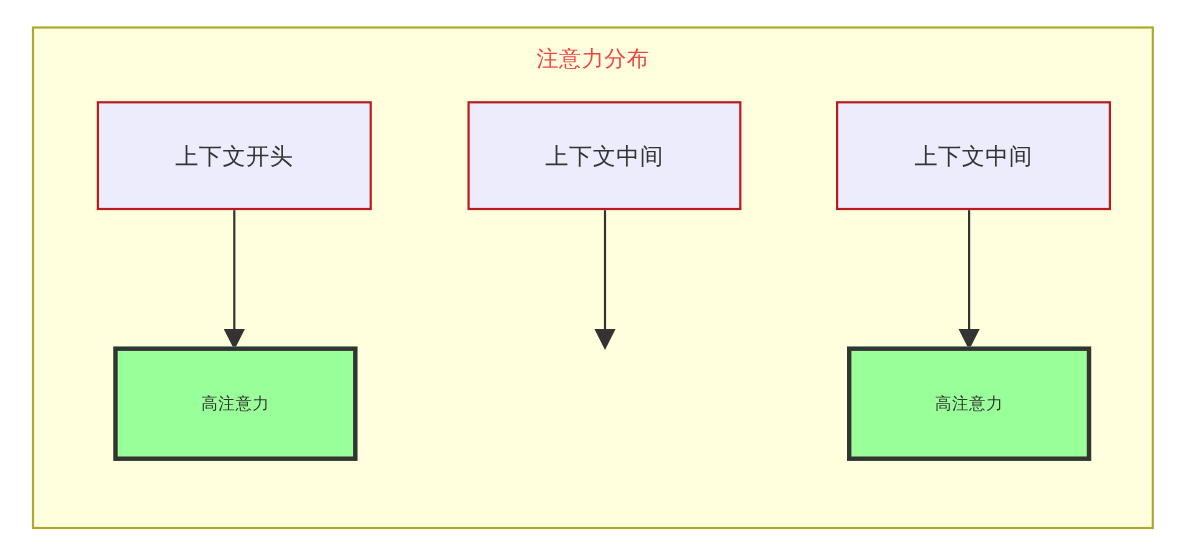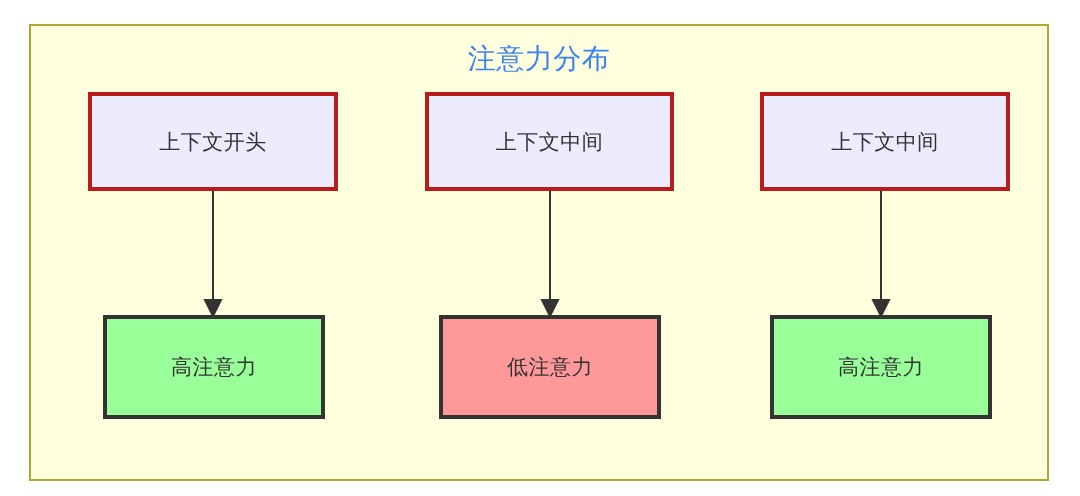--- a/index.html
+++ b/index.html
@@ -30,51 +30,51 @@
     background: #ffffde;
     border: 2px solid #aaaa33;
     box-sizing: border-box;
   }
   .subgraph-title {
     position: absolute;
     left: 0;
     top: 14px;
     width: 100%;
     text-align: center;
-    font-size: 28px;
-    color: #3b82f6;
+    font-size: 20px;
+    color: #ef4444;
     letter-spacing: 0.5px;
   }
 
   
   .node-context {
     position: absolute;
     box-sizing: border-box;
     background: #ececfd;
-    border: 4px solid #b91c1c;
+    border: 2px solid #b91c1c;
     display: flex;
     align-items: center;
     justify-content: center;
     font-size: 21px;
     color: #333333;
     letter-spacing: 0.5px;
   }
   .ctx-1 { left: 88px;  top: 92px; width: 250px; height: 99px; }
   .ctx-2 { left: 425px; top: 92px; width: 249px; height: 99px; font-family: Liberation Mono, monospace; }
   .ctx-3 { left: 760px; top: 92px; width: 250px; height: 99px; }
 
   
   .node-attn {
     position: absolute;
     box-sizing: border-box;
     border: 4px solid #333333;
     display: flex;
     align-items: center;
     justify-content: center;
-    font-size: 21px;
+    font-size: 15px;
     color: #333333;
     letter-spacing: 0.5px;
   }
   .attn-high { background: #99ff99; }
   .attn-low  { background: #ff9999; }
   .att-1 { left: 103px; top: 315px; width: 222px; height: 104px; }
   .att-2 { left: 439px; top: 315px; width: 222px; height: 104px; }
   .att-3 { left: 770px; top: 315px; width: 222px; height: 104px; }
 
   
@@ -116,20 +116,17 @@
   <div class="node-context ctx-2">
     <span>上下文中间</span>
   </div>
   <div class="node-context ctx-3">
     <span>上下文中间</span>
   </div>
 
   <div class="node-attn attn-high att-1">
     <span>高注意力</span>
   </div>
-  <div class="node-attn attn-low att-2">
-    <span>低注意力</span>
-  </div>
   <div class="node-attn attn-high att-3">
     <span>高注意力</span>
   </div>
 
 </div>
 
 </body></html>

